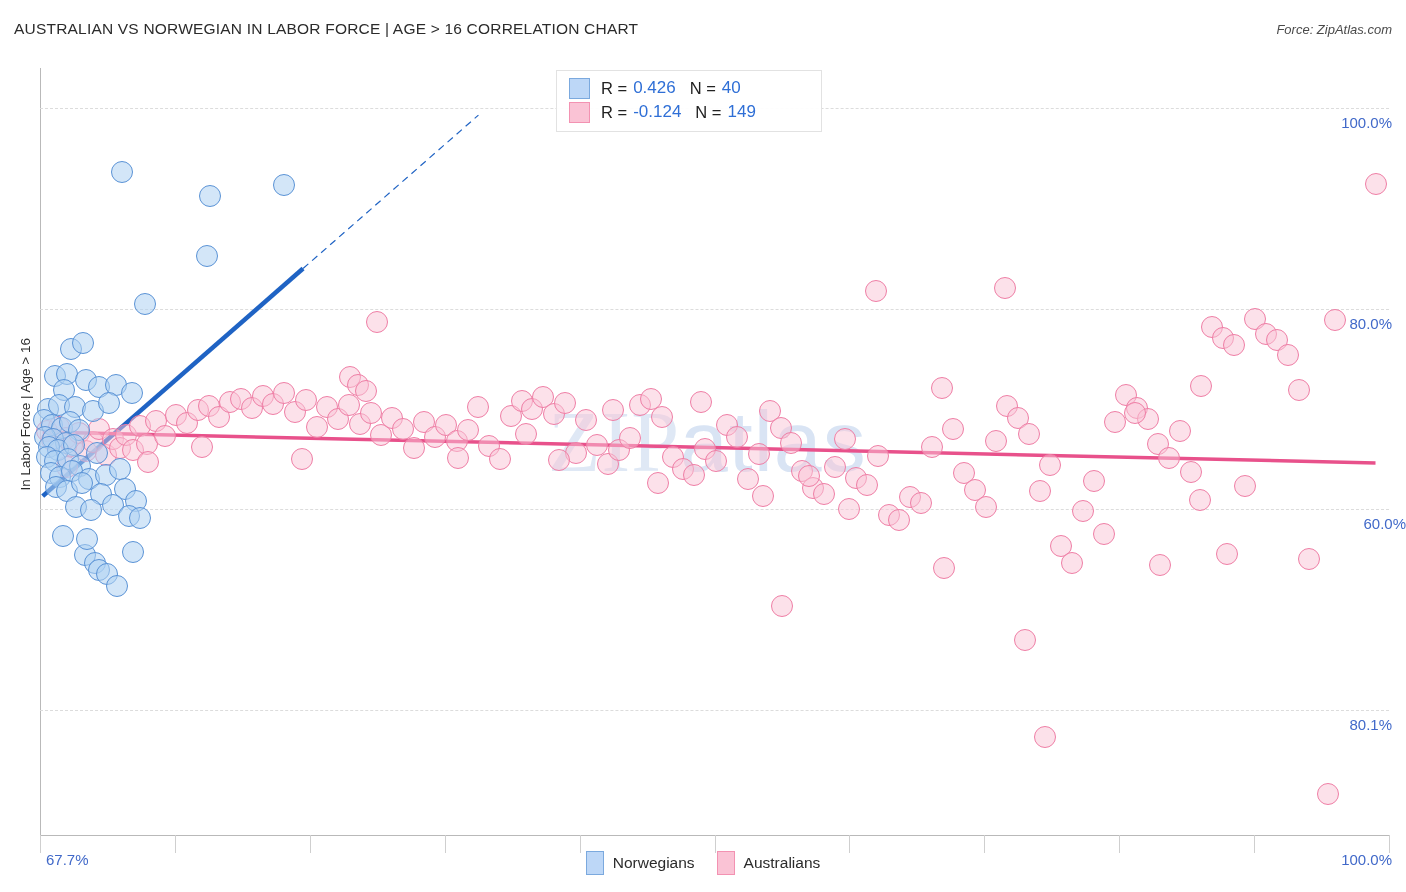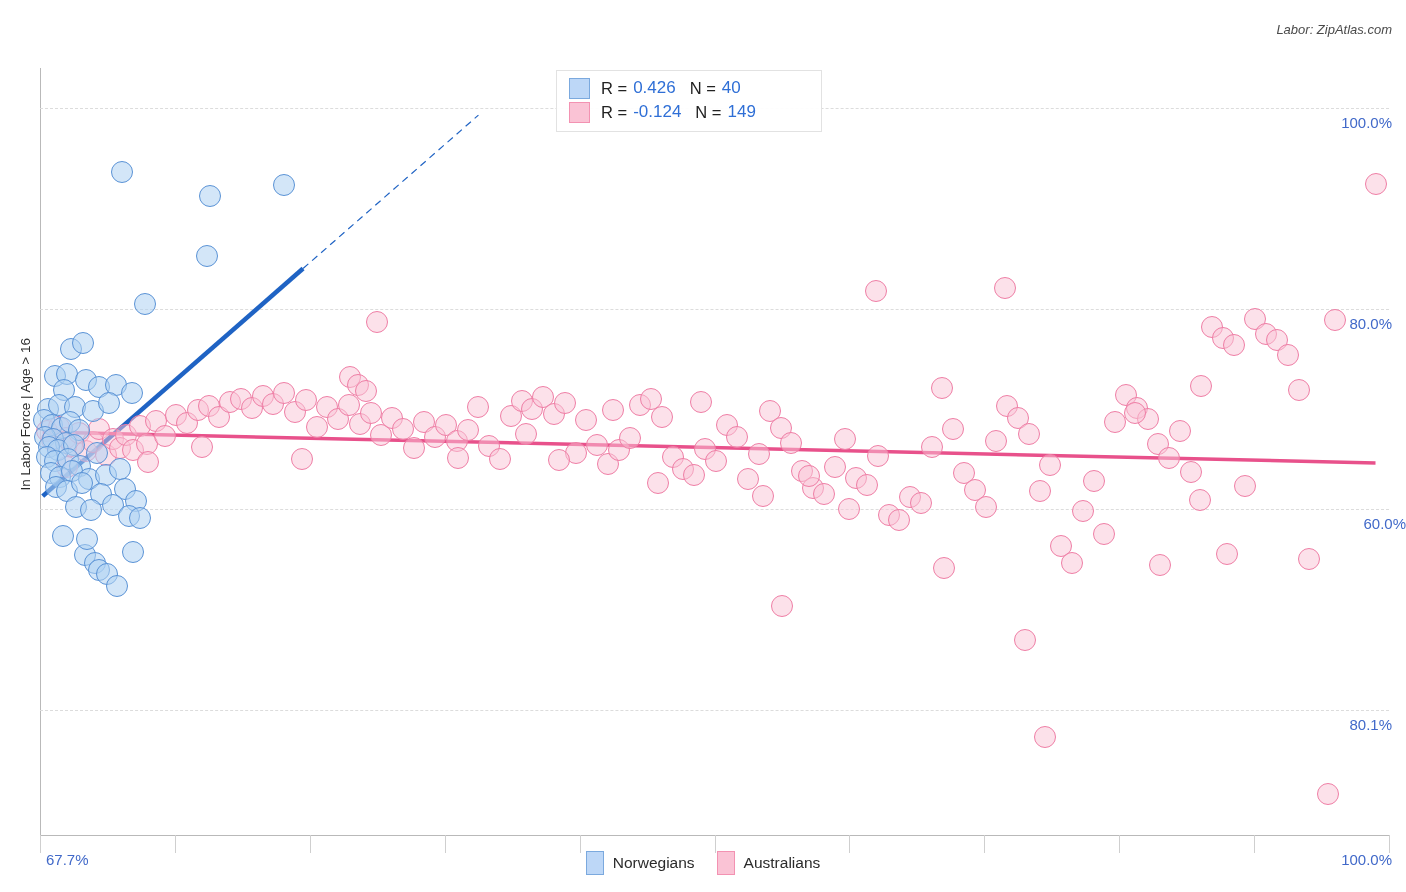--- a/index.html
+++ b/index.html
@@ -121,22 +121,26 @@
   .pt-p{background:rgba(250,196,214,.50);border:1px solid #ef7fa6;}
 
   
   svg.overlay{position:absolute;left:0;top:0;width:1406px;height:892px;pointer-events:none;}
 </style>
 </head>
 <body>
 
 <div id="root">
 
-  <div class="source">Labor: ZipAtlas.com</div>
-
+  <div class="title">AUSTRALIAN VS NORWEGIAN IN LABOR FORCE | AGE &gt; 16 CORRELATION CHART</div>
+  <div class="source">Force: ZipAtlas.com</div>
+
+  <div class="watermark">
+    <span class="zip">ZIP</span><span class="atlas">atlas</span>
+  </div>
 
   <div class="axis-left"></div>
   <div class="axis-bottom"></div>
 
   <div class="plot" id="plot">
       <div class="gridline" style="top: 40.1046px;"></div>
       <div class="gridline" style="top: 240.627px;"></div>
       <div class="gridline" style="top: 441.15px;"></div>
       <div class="gridline" style="top: 641.673px;"></div>
     </div>

